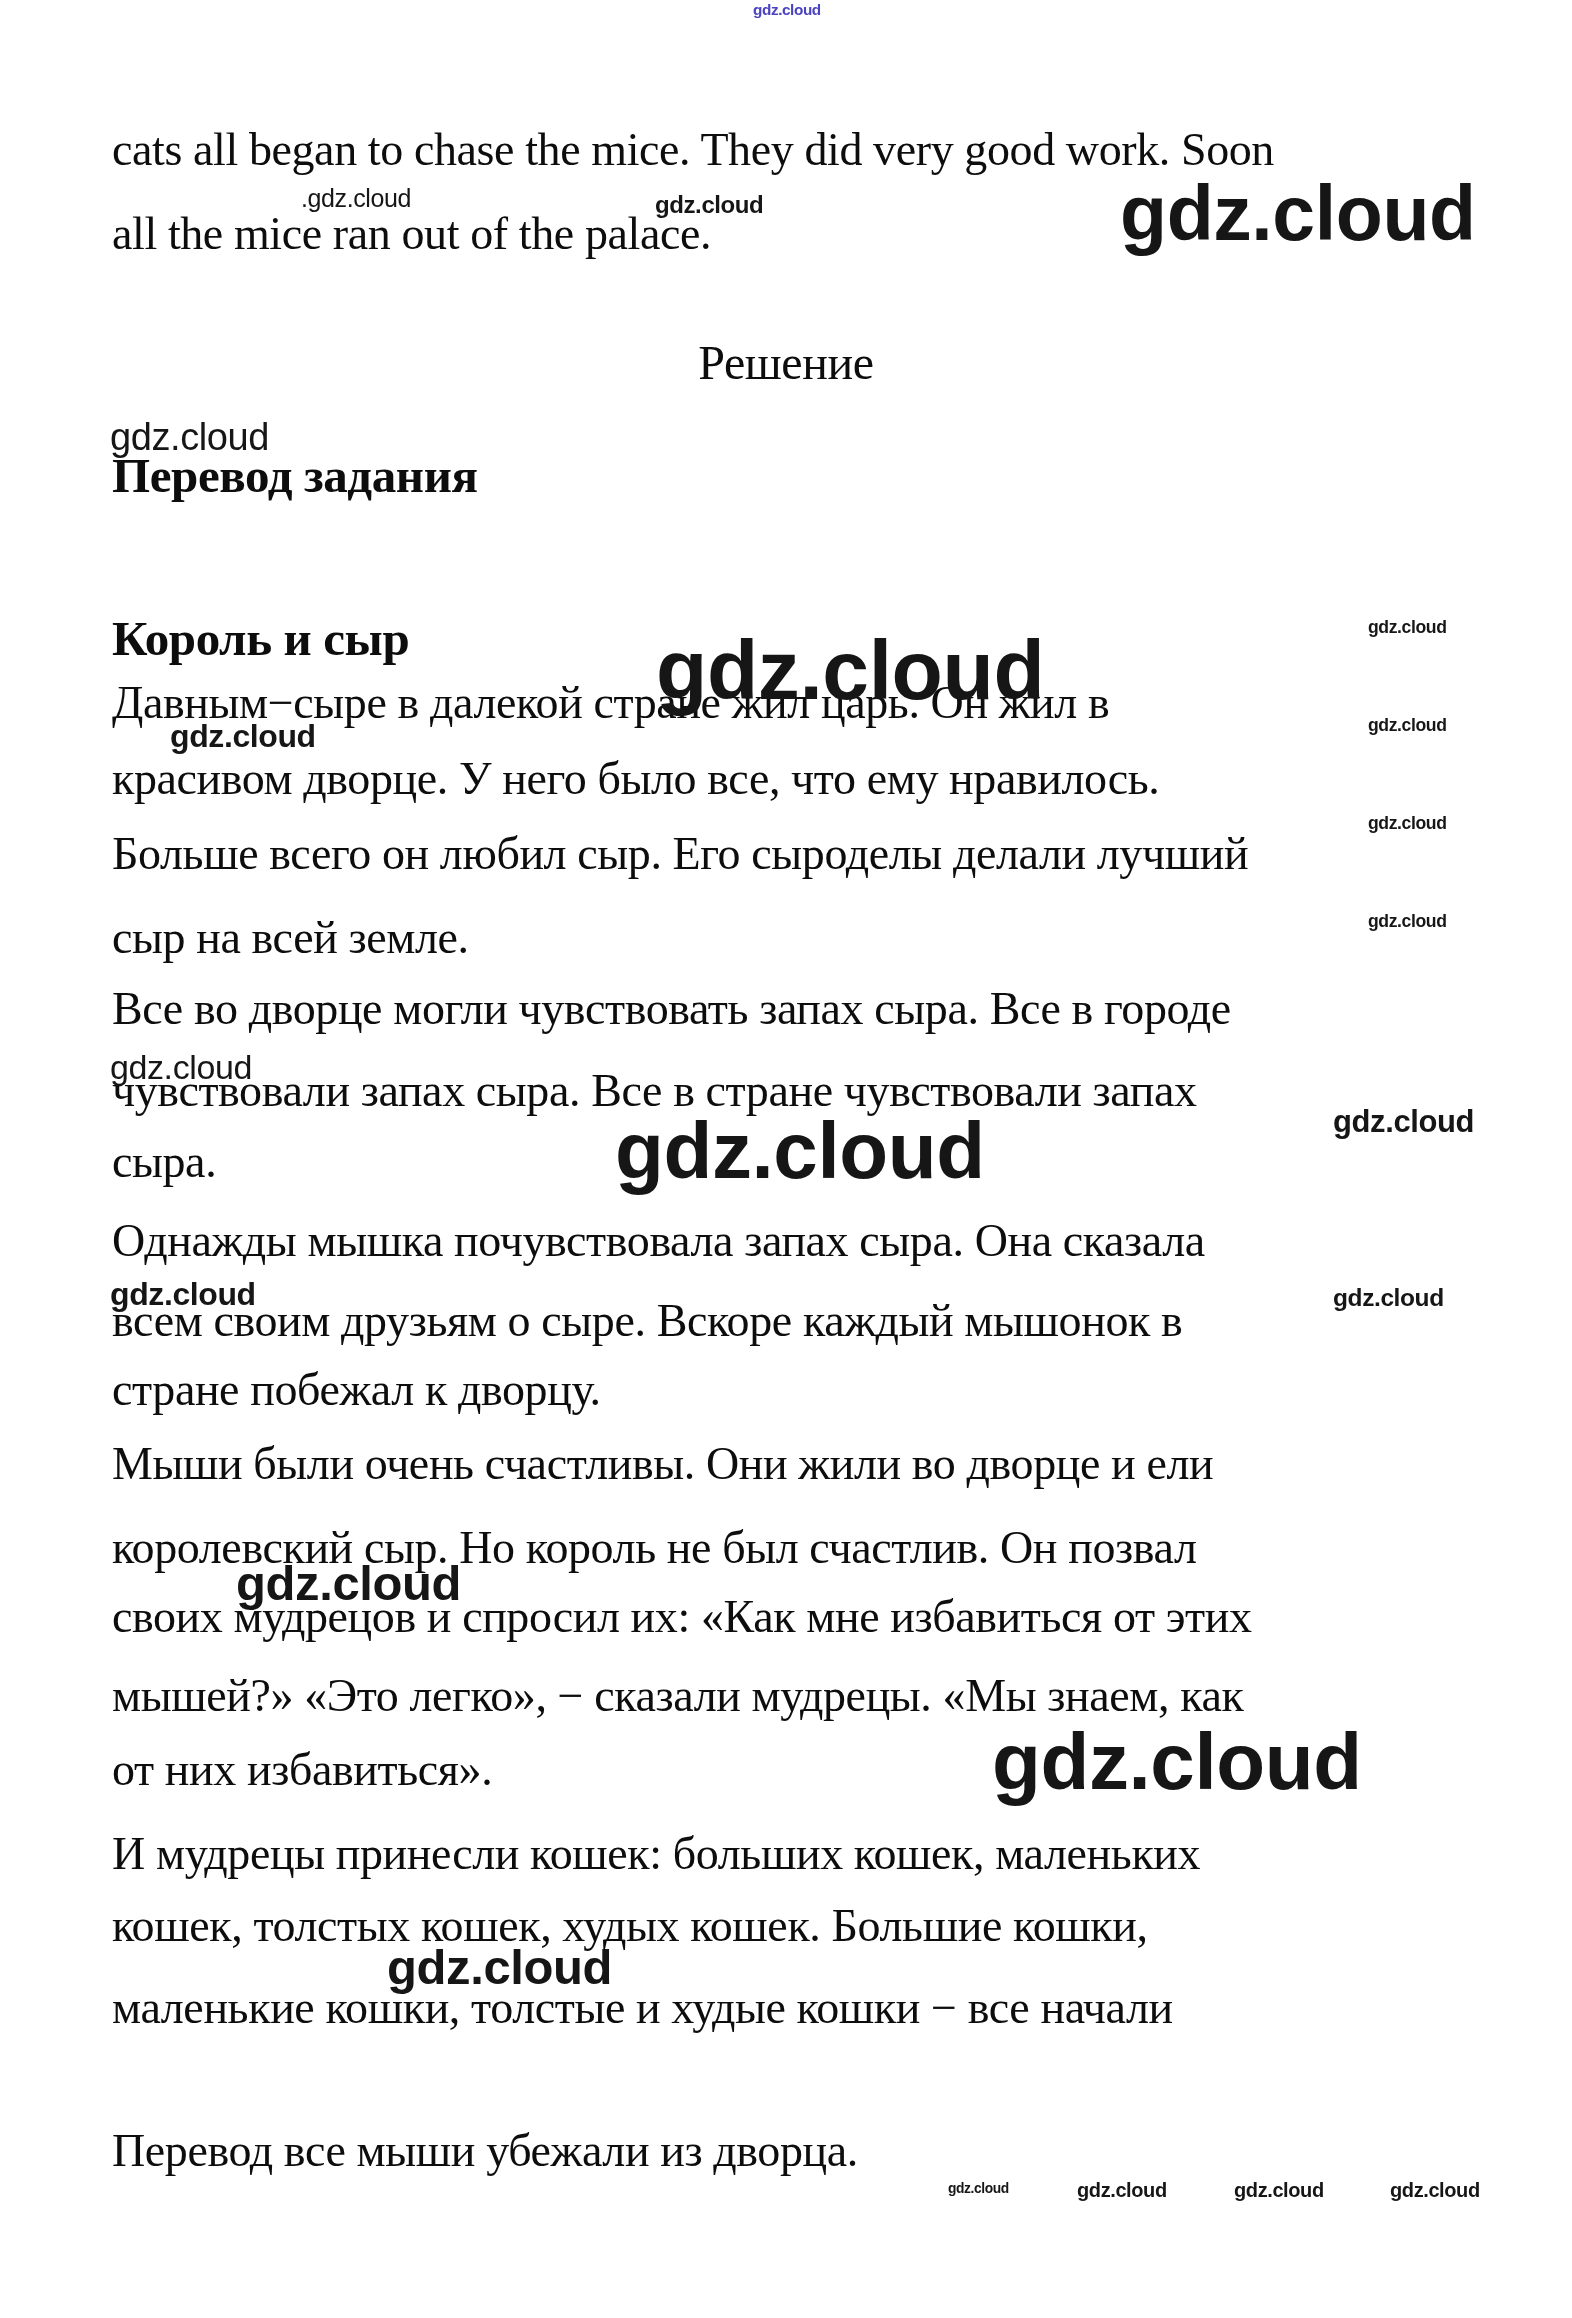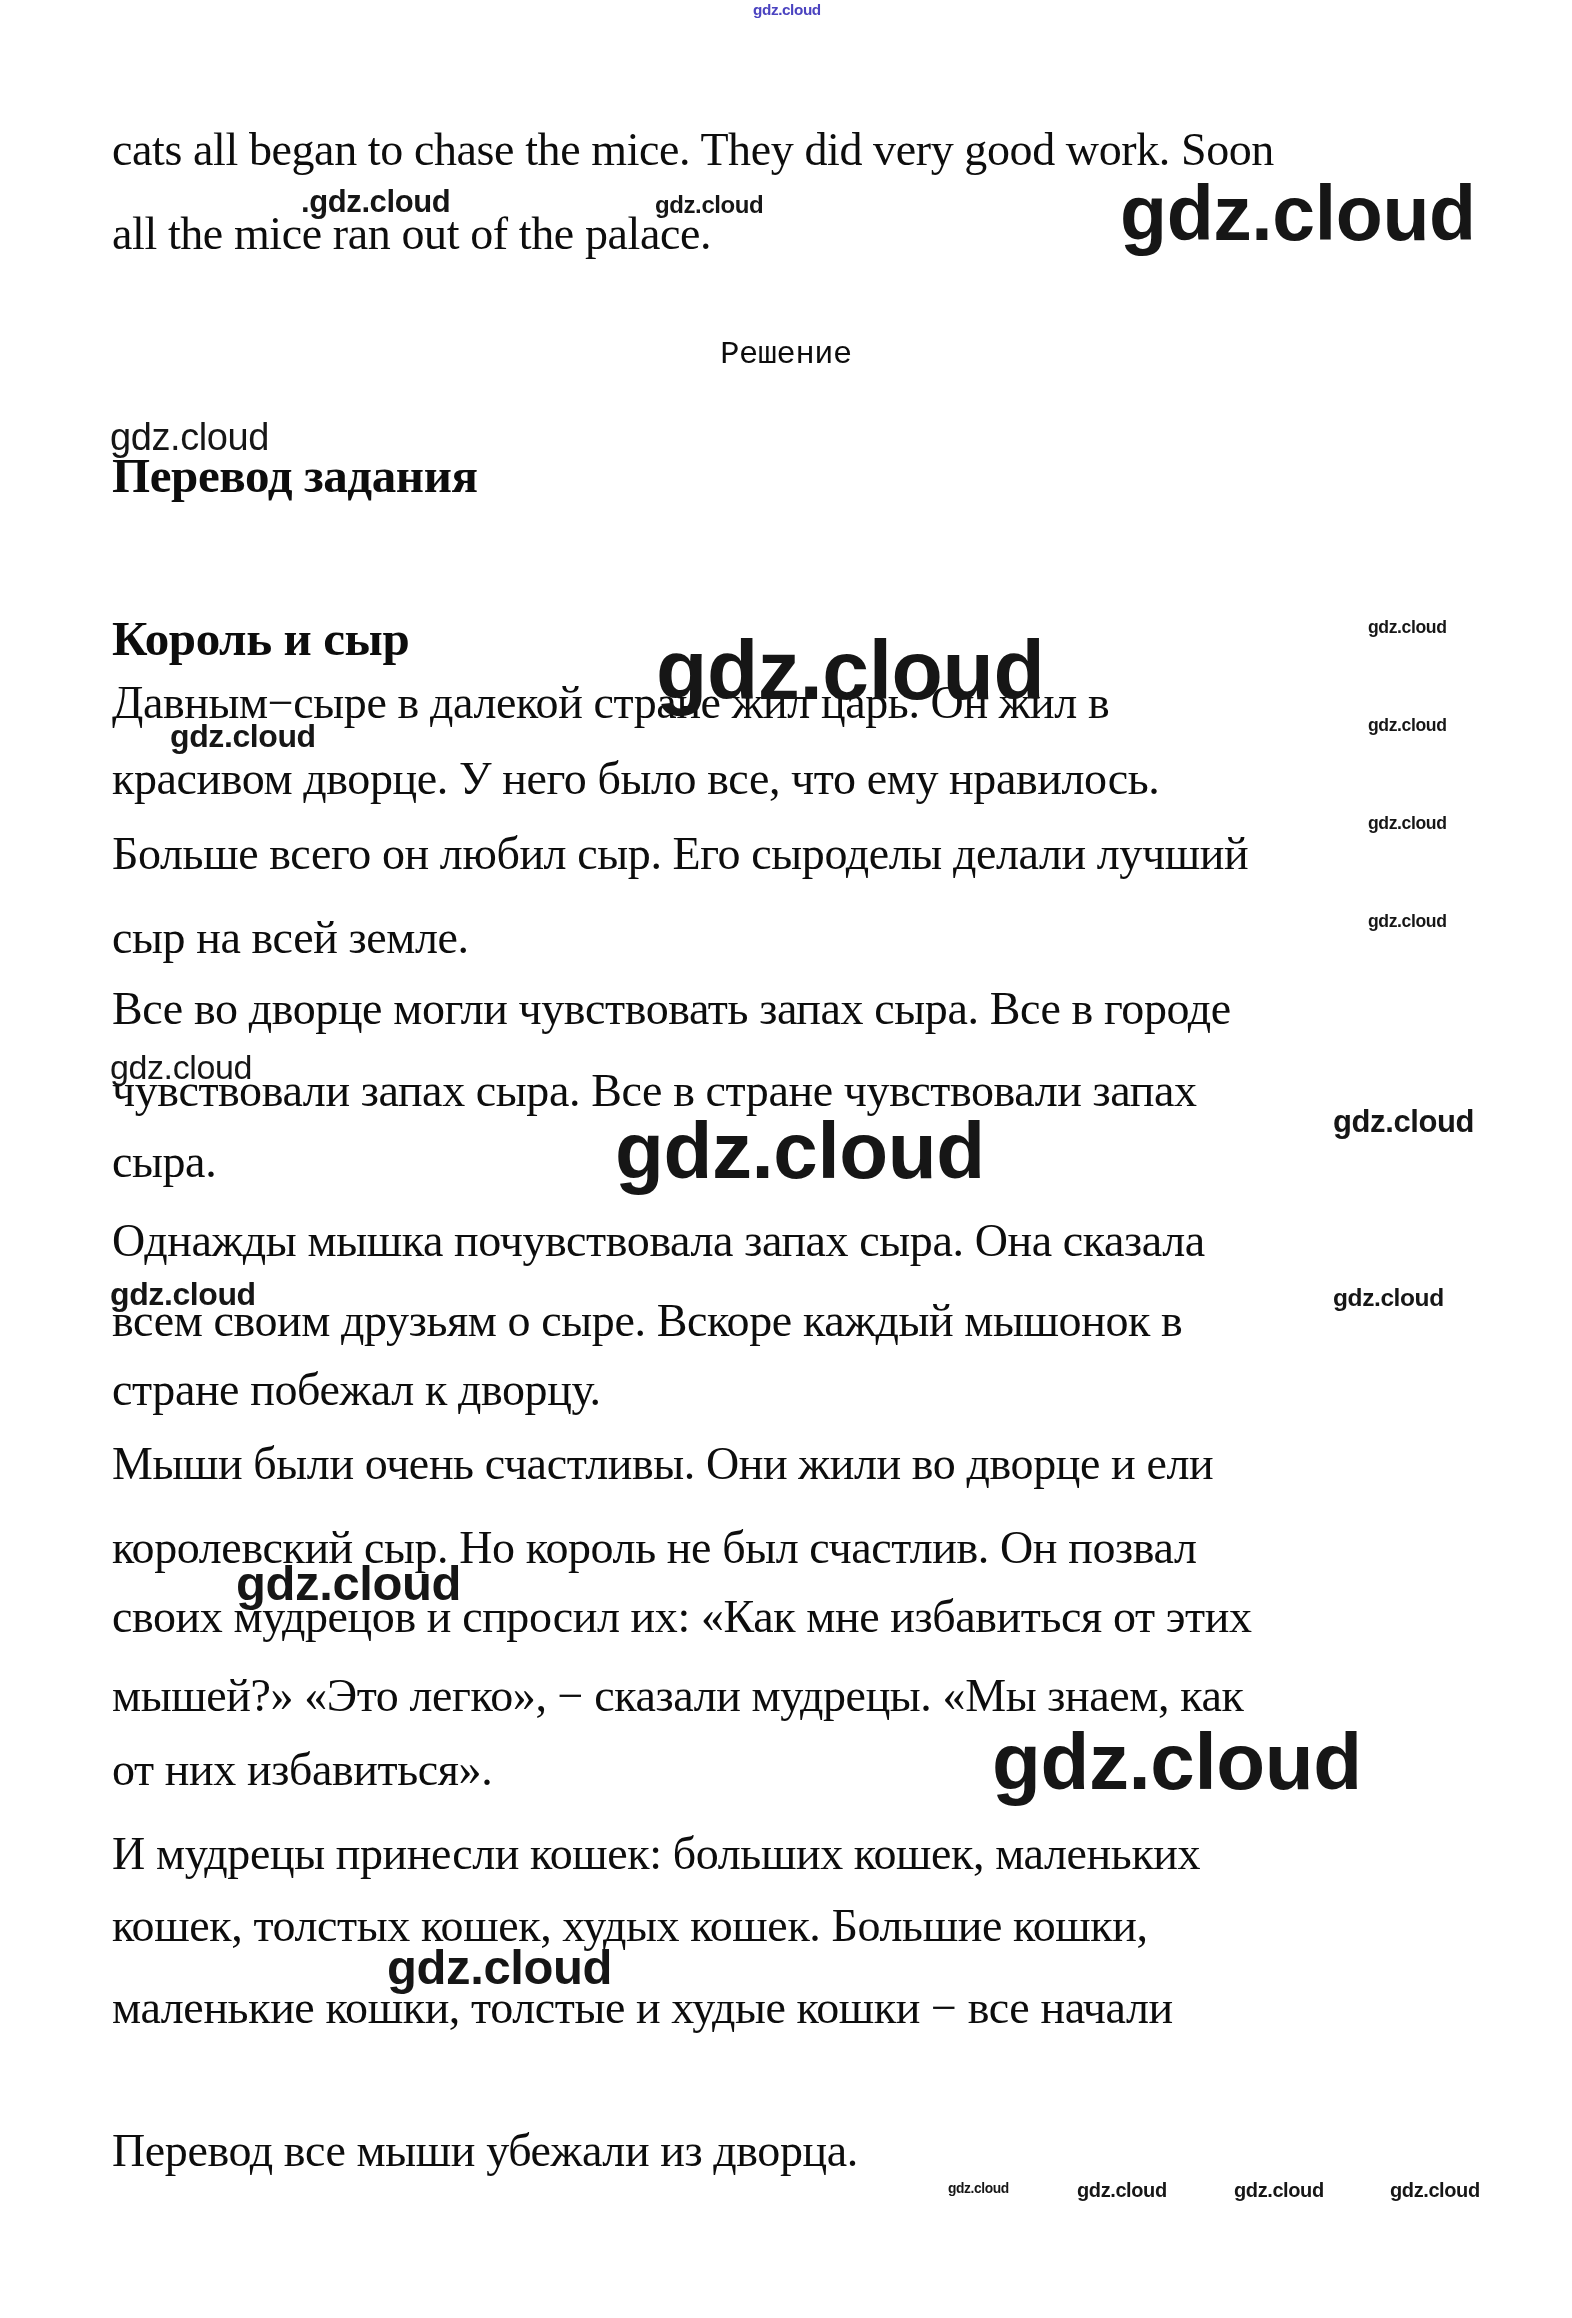--- a/index.html
+++ b/index.html
@@ -13,21 +13,21 @@
   }
   .line{
     position:absolute;
     left:112px;
     font-size:46px;
     line-height:1;
     white-space:nowrap;
     letter-spacing:-0.4px;
   }
   .center{left:0;right:0;text-align:center;}
-  .fs62{font-size:32px;font-family:Liberation Mono, monospace;}
+  .fs62{font-size:48px;}
   .bold{font-weight:700;font-size:49px;margin-top:8px;}
   .bold-italic{font-weight:700;font-size:49px;}
   .wm{
     position:absolute;
     font-family:"Liberation Sans",sans-serif;
     color:#161616;
     line-height:1;
     white-space:nowrap;
     letter-spacing:-0.4px;
   }
@@ -60,21 +60,21 @@
   <div class="line" style="top:1594px">своих мудрецов и спросил их: «Как мне избавиться от этих</div>
   <div class="line" style="top:1673px">мышей?» «Это легко», − сказали мудрецы. «Мы знаем, как</div>
   <div class="line" style="top:1747px">от них избавиться».</div>
   <div class="line" style="top:1831px">И мудрецы принесли кошек: больших кошек, маленьких</div>
   <div class="line" style="top:1903px">кошек, толстых кошек, худых кошек. Большие кошки,</div>
   <div class="line" style="top:1985px">маленькие кошки, толстые и худые кошки − все начали</div>
   <div class="line" style="top:2128px">Перевод все мыши убежали из дворца.</div>
 
   <div id="wm-layer">
       <span class="wm" style="left: 753px; top: 1.5px; font-size: 15.3px; font-weight: 600; color: rgb(75, 67, 192);">gdz.cloud</span>
-      <span class="wm" style="left: 301px; top: 186px; font-size: 31px; font-weight: 700;">.gdz.cloud</span>
+      <span class="wm" style="left: 301px; top: 186px; font-size: 25px; font-weight: 400;">.gdz.cloud</span>
       <span class="wm" style="left: 655px; top: 193px; font-size: 24px; font-weight: 600;">gdz.cloud</span>
       <span class="wm" style="left: 1120px; top: 175px; font-size: 77px; font-weight: 700;">gdz.cloud</span>
       <span class="wm" style="left: 110px; top: 418px; font-size: 38px; font-weight: 500;">gdz.cloud</span>
       <span class="wm" style="left: 656px; top: 628px; font-size: 84px; font-weight: 600;">gdz.cloud</span>
       <span class="wm" style="left: 1368px; top: 619px; font-size: 17.6px; font-weight: 600;">gdz.cloud</span>
       <span class="wm" style="left: 170px; top: 720px; font-size: 32px; font-weight: 600;">gdz.cloud</span>
       <span class="wm" style="left: 1368px; top: 717px; font-size: 17.6px; font-weight: 600;">gdz.cloud</span>
       <span class="wm" style="left: 1368px; top: 815px; font-size: 17.6px; font-weight: 600;">gdz.cloud</span>
       <span class="wm" style="left: 1368px; top: 913px; font-size: 17.6px; font-weight: 600;">gdz.cloud</span>
       <span class="wm" style="left: 110px; top: 1050px; font-size: 34px; font-weight: 500;">gdz.cloud</span>

